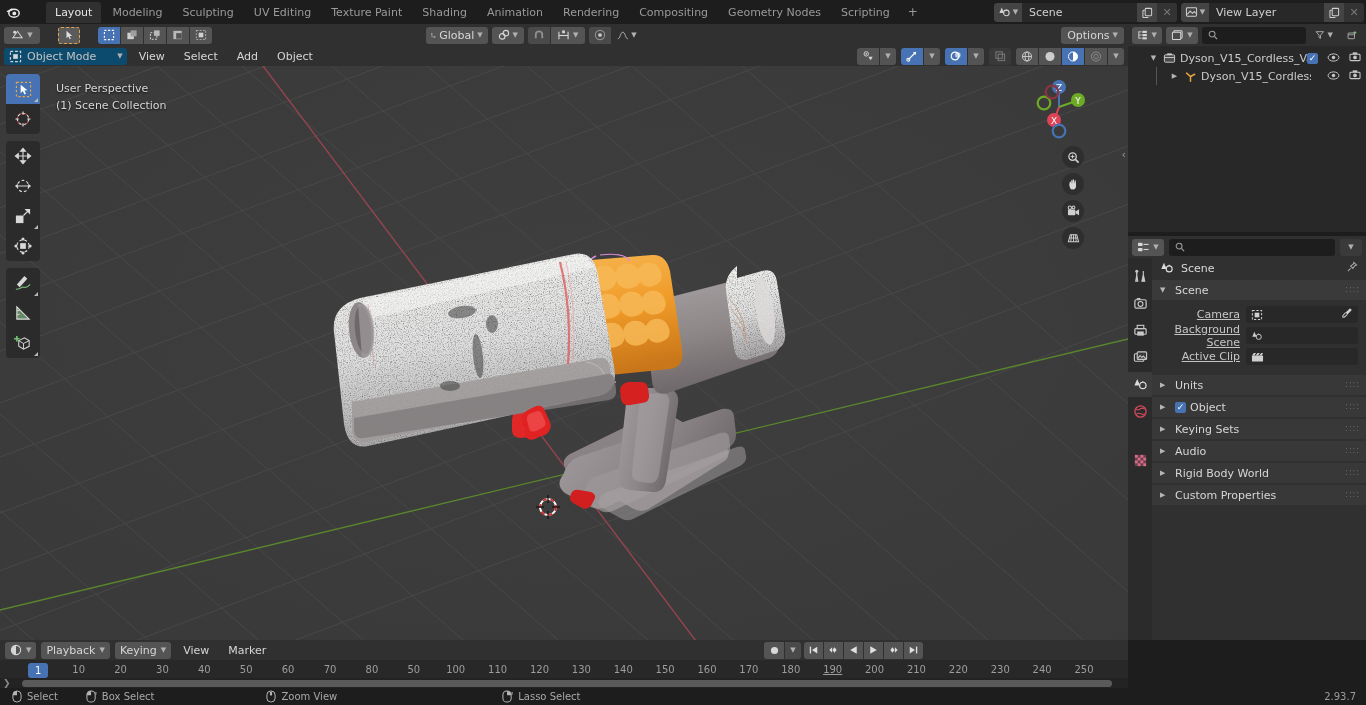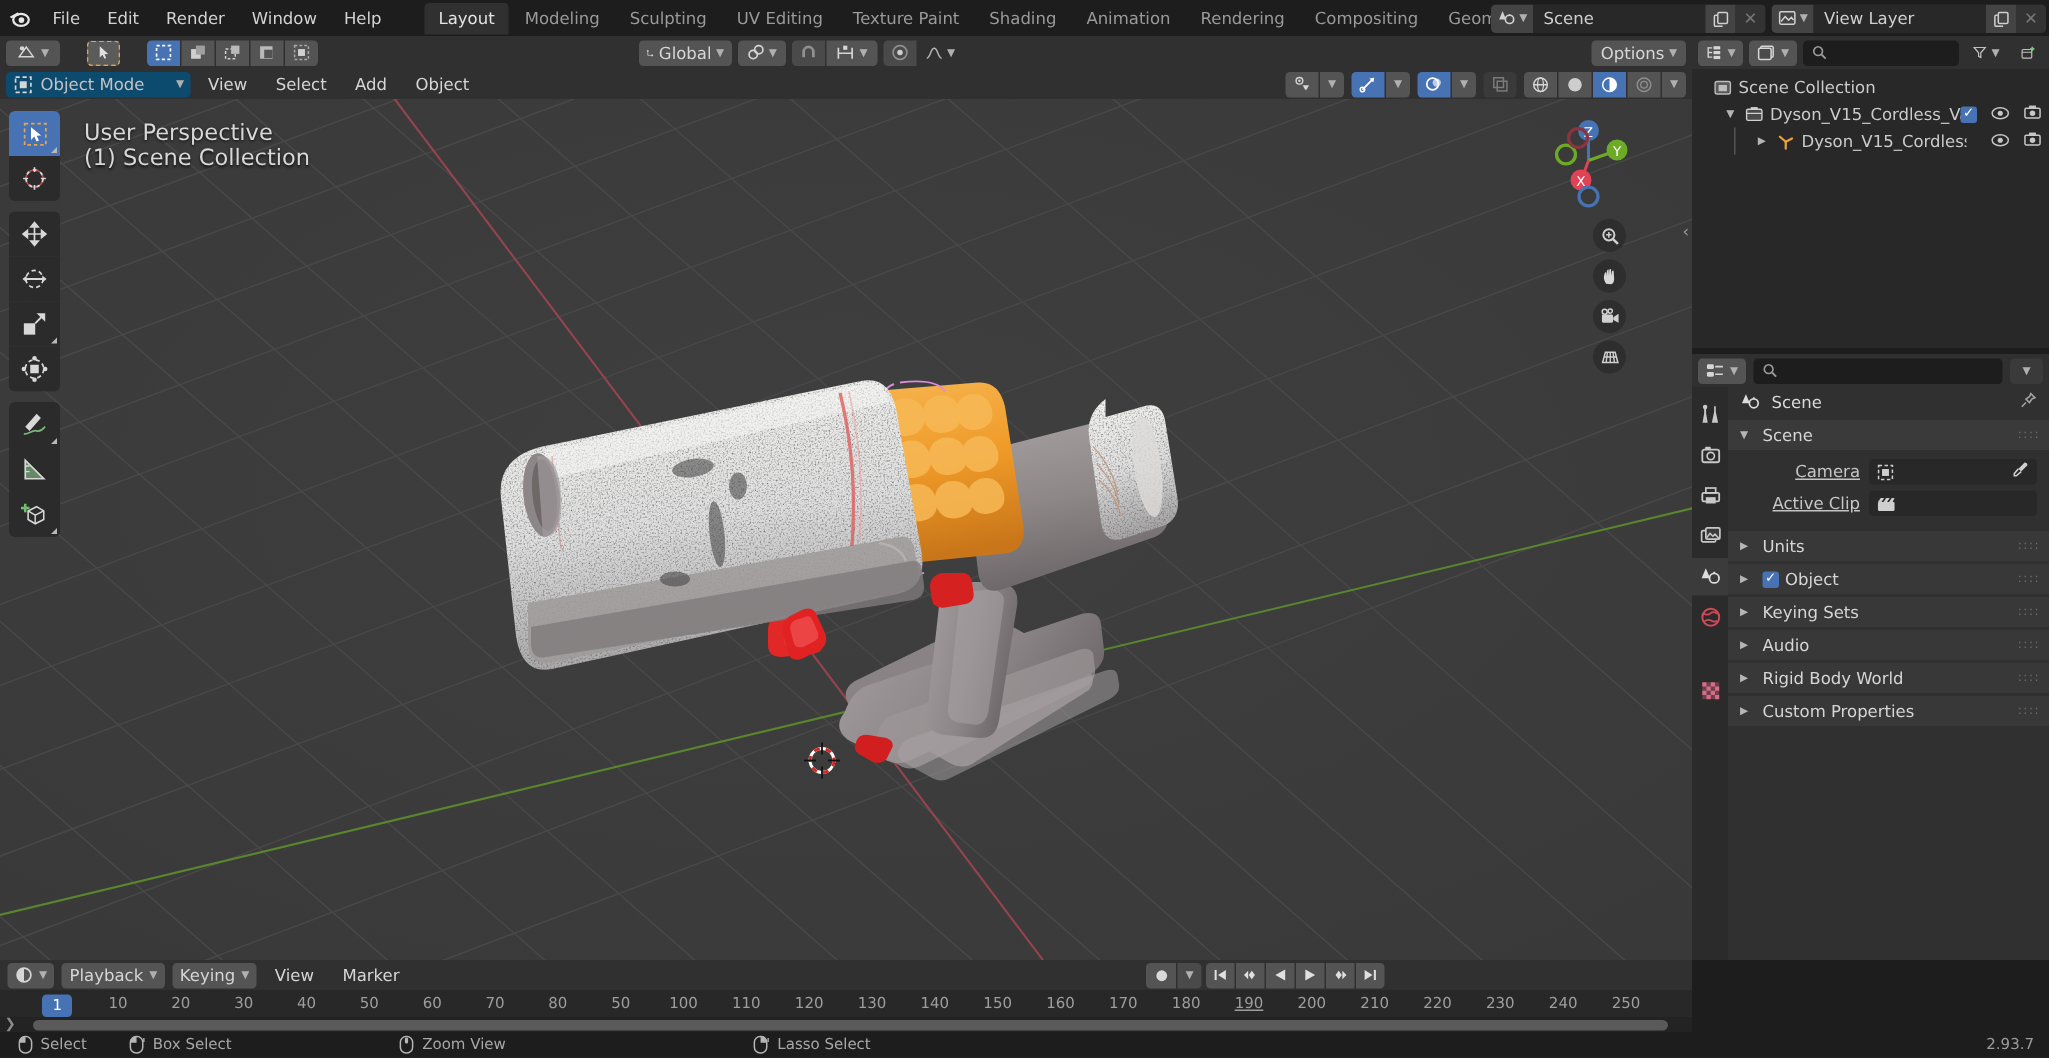--- a/index.html
+++ b/index.html
@@ -69,21 +69,21 @@
   .caret { font-size:7px; color:#b0b0b0; }
   .modebtn { height:17px; background:#0c4a6e; border-radius:3px; display:flex; align-items:center; padding:0 4px 0 5px; gap:5px; }
   .vmenu { padding:2px 7px; font-size:11px; color:#d6d6d6; border-radius:3px; }
 
   
   .viewport {
     position:absolute; left:0; top:66px; width:1128px; height:574px;
     background:#3b3b3b; overflow:hidden;
   }
   .grid-svg { position:absolute; left:0; top:0; }
-  .vp-overlay-text { position:absolute; left:56px; top:14px; color:#d8d8d8; font-size:15px; line-height:17px; text-shadow:0 1px 2px rgba(0,0,0,.8); }
+  .vp-overlay-text { position:absolute; left:56px; top:14px; color:#d8d8d8; font-size:11px; line-height:17px; text-shadow:0 1px 2px rgba(0,0,0,.8); }
 
   .vtoolbar { position:absolute; left:6px; top:8px; width:34px; display:flex; flex-direction:column; gap:0px; }
   .tgroup { display:flex; flex-direction:column; margin-bottom:7px; border-radius:4px; overflow:hidden; }
   .tbtn {
     width:34px; height:30px; background:#2b2b2b; display:flex; align-items:center; justify-content:center;
     position:relative;
   }
   .tbtn.active { background:#4772b3; }
   .tbtn .corner { position:absolute; right:2px; bottom:2px; width:0;height:0;
     border-left:4px solid transparent; border-bottom:4px solid #b9b9b9; }
@@ -171,27 +171,20 @@
 
 <div class="app">
 
   <div class="topbar">
     <div class="blender-logo">
       <svg width="16" height="16" viewBox="0 0 16 16">
         <ellipse cx="9" cy="9.2" rx="5.2" ry="4" fill="none" stroke="#e8e8e8" stroke-width="1.5"></ellipse>
         <circle cx="9.3" cy="9.4" r="1.9" fill="#e8e8e8"></circle>
         <path d="M1.5 7.2 L7 4.2 L7.6 6.2 L2.6 8.2 Z" fill="#e8e8e8"></path>
       </svg>
-    </div>
-    <div class="menu-items">
-      <div class="menu-item">File</div>
-      <div class="menu-item">Edit</div>
-      <div class="menu-item">Render</div>
-      <div class="menu-item">Window</div>
-      <div class="menu-item">Help</div>
     </div>
     <div class="wsp-tabs">
       <div class="wsp-tab active">Layout</div>
       <div class="wsp-tab">Modeling</div>
       <div class="wsp-tab">Sculpting</div>
       <div class="wsp-tab">UV Editing</div>
       <div class="wsp-tab">Texture Paint</div>
       <div class="wsp-tab">Shading</div>
       <div class="wsp-tab">Animation</div>
       <div class="wsp-tab">Rendering</div>
@@ -782,27 +775,20 @@
           <line x1="1.5" y1="6" x2="10.5" y2="6" stroke="#c0c0c0" stroke-width="1"></line>
           <g stroke="#7fc47f" stroke-width="1.6">
             <line x1="11" y1="1" x2="11" y2="5"></line>
             <line x1="9" y1="3" x2="13" y2="3"></line>
           </g>
         </svg>
     </div>
   </div>
 
   <div class="outliner">
-    <div class="ol-row" style="padding-left:14px">
-      <svg width="13" height="13" viewBox="0 0 14 14">
-          <rect x="1.5" y="2.5" width="11" height="9" rx="1.4" fill="#5a5a5a" stroke="#bdbdbd" stroke-width="1"></rect>
-          <rect x="4" y="5" width="6" height="4.5" fill="#bdbdbd"></rect>
-        </svg>
-      <span class="ol-name">Scene Collection</span>
-    </div>
     <div class="ol-row" style="padding-left:20px">
       <span class="ol-tri">▼</span>
       <svg width="13" height="13" viewBox="0 0 14 14">
           <rect x="1.5" y="3" width="11" height="8" rx="1.2" fill="#4a4a4a" stroke="#d0d0d0" stroke-width="1"></rect>
           <line x1="1.5" y1="6" x2="12.5" y2="6" stroke="#d0d0d0" stroke-width="1"></line>
           <rect x="4.5" y="1.5" width="5" height="1.8" fill="#d0d0d0"></rect>
         </svg>
       <span class="ol-name" style="max-width:128px">Dyson_V15_Cordless_Vacuum</span>
       <span class="ol-right">
         <span class="cbox">✓</span>
@@ -959,20 +945,30 @@
           <svg width="12" height="12" viewBox="0 0 13 13">
               <rect x="1.5" y="1.5" width="10" height="10" fill="none" stroke="#cfcfcf" stroke-width="1.1" stroke-dasharray="2.5 1.8"></rect>
               <rect x="4" y="4" width="5" height="5" fill="#cfcfcf"></rect>
             </svg>
           <span class="right">
             <svg width="12" height="12" viewBox="0 0 13 13">
                 <path d="M9.5 1.5 a2 2 0 0 1 2 2 L7 8 L5 6 Z" fill="#cfcfcf"></path>
                 <path d="M5 6 L2 9.5 L2 11 L3.5 11 L7 8" fill="none" stroke="#cfcfcf" stroke-width="1.1"></path>
               </svg>
           </span>
+        </span>
+      </div>
+      <div class="prow">
+        <span class="plabel">Background Scene</span>
+        <span class="pfield">
+          <svg width="12" height="12" viewBox="0 0 14 13">
+              <path d="M4 1.5 L6.5 7.5 L1.5 7.5 Z" fill="#cfcfcf"></path>
+              <circle cx="9" cy="7.5" r="3" fill="none" stroke="#cfcfcf" stroke-width="1.1"></circle>
+              <line x1="9" y1="3.8" x2="9" y2="5" stroke="#cfcfcf" stroke-width="1.1"></line>
+            </svg>
         </span>
       </div>
       <div class="prow">
         <span class="plabel">Active Clip</span>
         <span class="pfield">
           <svg width="13" height="12" viewBox="0 0 14 13">
               <rect x="1" y="5" width="12" height="6.5" rx="0.8" fill="#cfcfcf"></rect>
               <path d="M1 5 L3 2.2 L5.5 2.2 L3.6 5 Z M5 5 L7 2.2 L9.5 2.2 L7.6 5 Z M9 5 L11 2.2 L13 2.2 L11.6 5 Z" fill="#cfcfcf"></path>
             </svg>
         </span>

